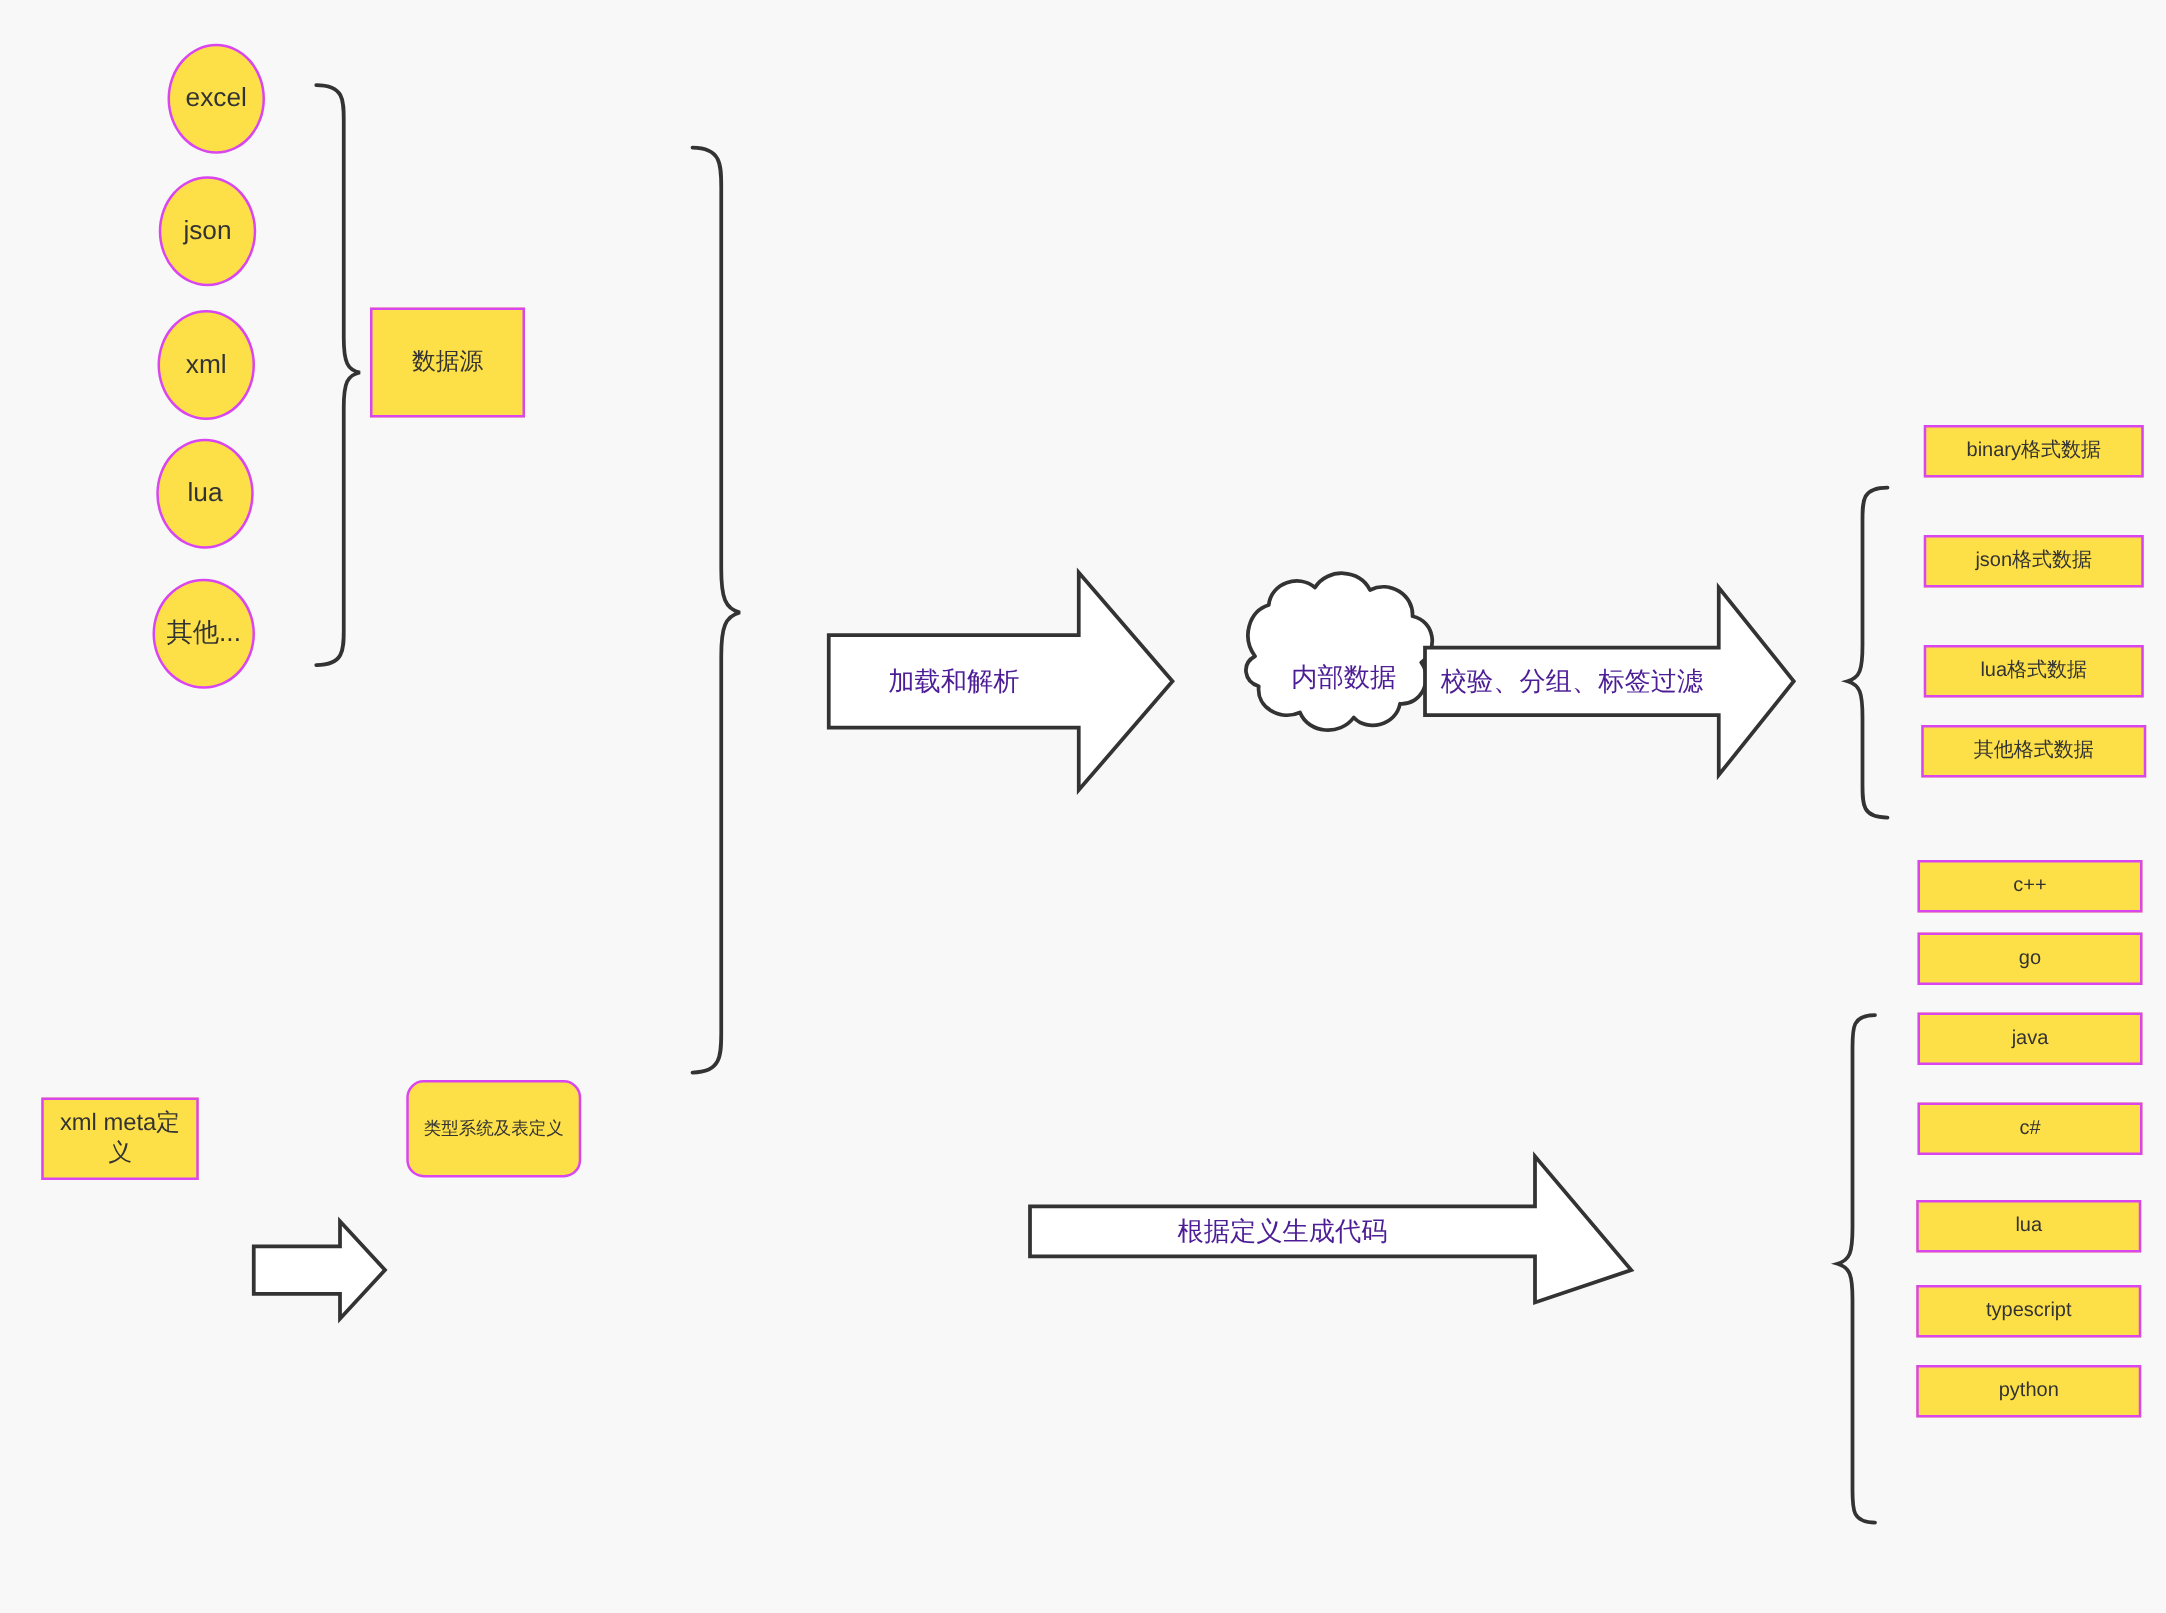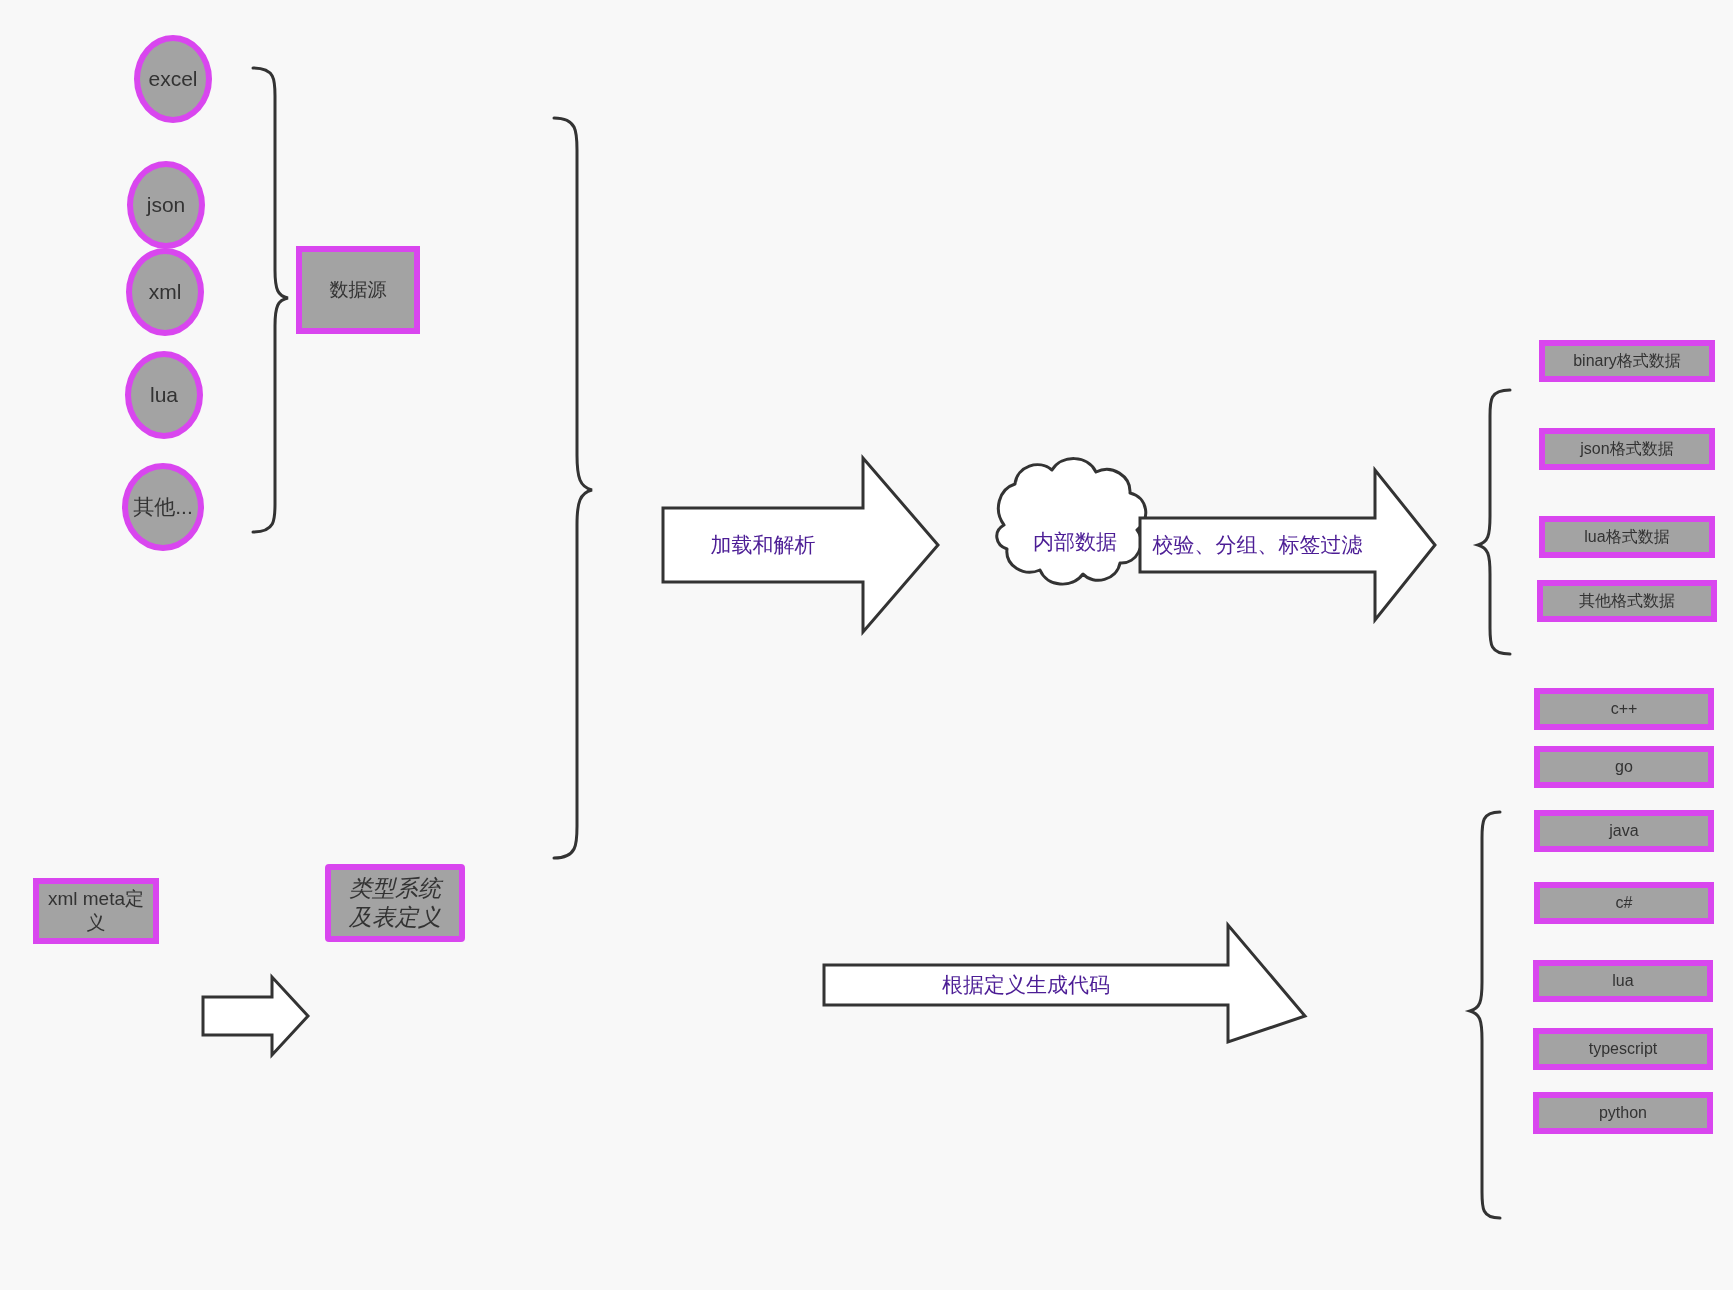--- a/index.html
+++ b/index.html
@@ -29,36 +29,35 @@
     height: 1290px;
     pointer-events: none;
   }
   .node {
     position: absolute;
     box-sizing: border-box;
     display: flex;
     align-items: center;
     justify-content: center;
     text-align: center;
-    background: #a3a3a3;
-    border: 6px solid #d946ef;
+    background: #fde047;
+    border: 2px solid #d946ef;
     color: #333333;
     line-height: 1.25;
   }
   .ellipse {
     border-radius: 50%;
     font-size: 21px;
   }
   .rect {
     font-size: 19px;
   }
   .rounded {
-    border-radius: 4px;
-    font-size: 23px;
-    font-style: italic;
+    border-radius: 14px;
+    font-size: 14px;
   }
   .arrow-label {
     position: absolute;
     display: flex;
     align-items: center;
     justify-content: center;
     font-size: 21px;
     color: #4c1d95;
     text-align: center;
     pointer-events: none;
@@ -165,21 +164,21 @@
   <div class="arrow-label" style="left:1000px; top:521px; width:150px; height:42px;">内部数据</div>
 
   <div class="arrow-label" style="left:1140px; top:524px; width:235px; height:42px;">校验、分组、标签过滤</div>
 
   <div class="arrow-label" style="left:824px; top:964px; width:404px; height:42px;">根据定义生成代码</div>
 
   <div class="arrow-label" style="left:222px; top:1000px; width:70px; height:32px;">编译</div>
 
   <div class="node ellipse" style="left:134px; top:35px; width:78px; height:88px;">excel</div>
 
-  <div class="node ellipse" style="left:127px; top:161px; width:78px; height:88px;">json</div>
+  <div class="node ellipse" style="left:127px; top:141px; width:78px; height:88px;">json</div>
 
   <div class="node ellipse" style="left:126px; top:248px; width:78px; height:88px;">xml</div>
 
   <div class="node ellipse" style="left:125px; top:351px; width:78px; height:88px;">lua</div>
 
   <div class="node ellipse" style="left:122px; top:463px; width:82px; height:88px;">其他...</div>
 
   <div class="node rect" style="left:296px; top:246px; width:124px; height:88px;">数据源</div>
 
   <div class="node rect" style="left:33px; top:878px; width:126px; height:66px; padding:12px 8px;">xml meta定义</div>

